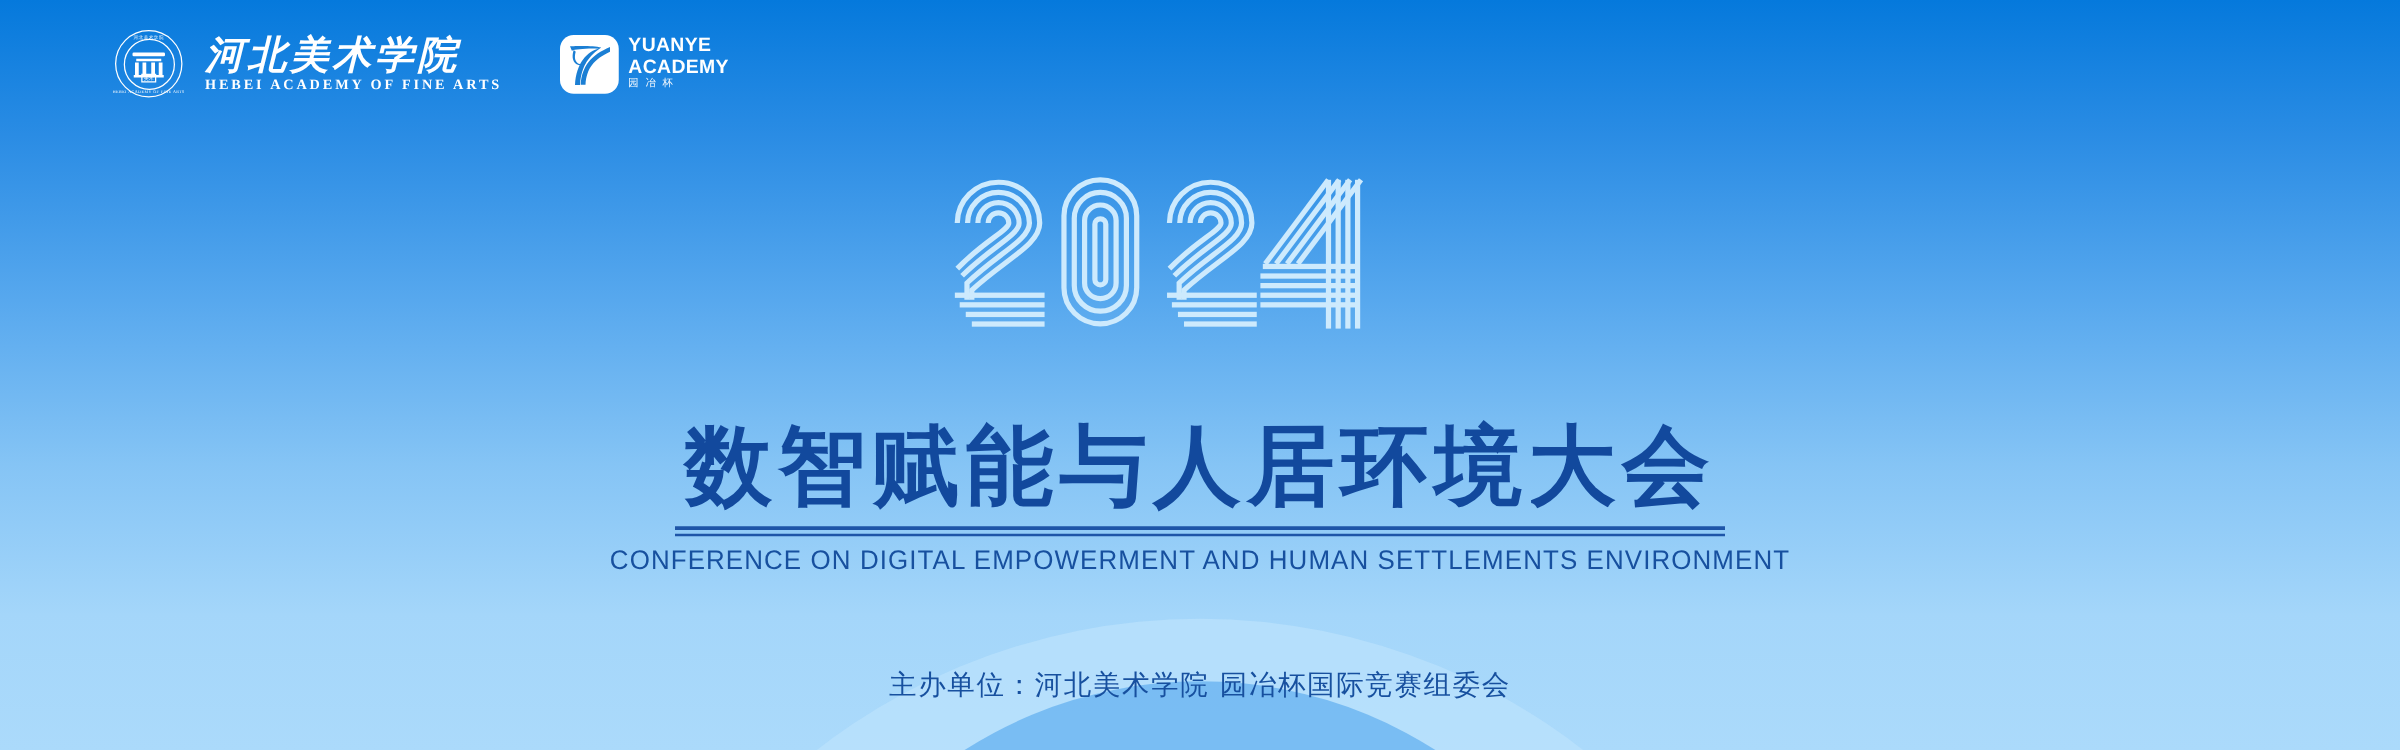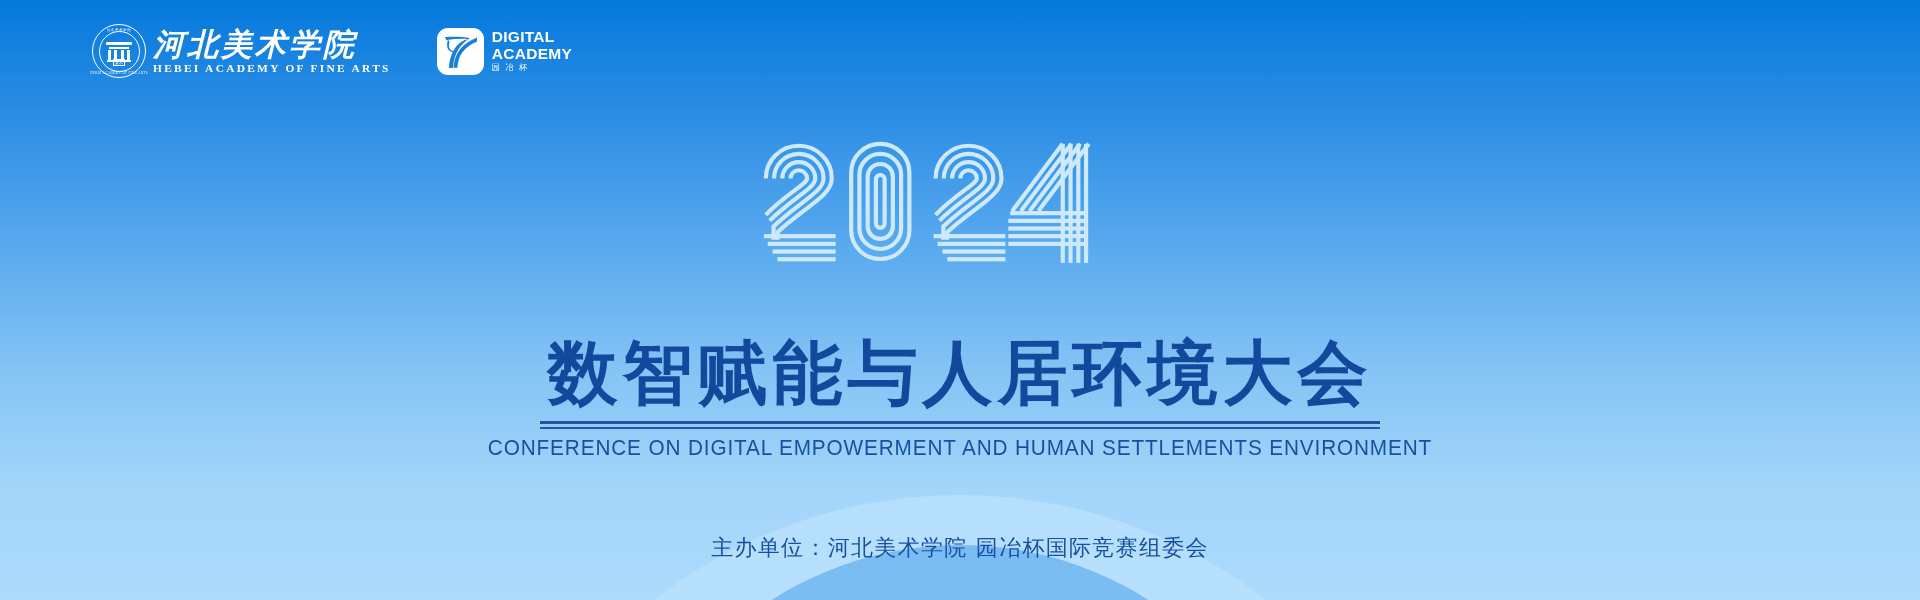--- a/index.html
+++ b/index.html
@@ -46,21 +46,21 @@
   
   #logo-row {
     position:absolute;
     left:92px; top:24px;
     display:flex;
     align-items:center;
     gap:46px;
     z-index:6;
   }
 
-  .logo-hbafa { display:flex; align-items:center; gap:7px; }
+  .logo-hbafa { display:flex; align-items:center; gap:18px; }
 
   .seal {
     position:relative;
     width:54px; height:54px;
     flex:0 0 auto;
   }
   .seal .ring-o, .seal .ring-i {
     position:absolute; border-radius:50%;
     border:1.6px solid #ffffff;
   }
@@ -250,21 +250,21 @@
 
     <div class="logo-yuanye">
       <div class="yy-mark">
         <svg width="47" height="47" viewBox="0 0 47 47" aria-hidden="true">
           <path d="M8 9 C8 9 26 8 33 10 C24 16 17 24 16 40 L12 40 C13 22 22 13 31 11 C22 10.5 12 11.5 9.5 12.5 Z" fill="#1b7fd4"></path>
           <path d="M11 12 C11 12 9 17 11 21 C13 25 19 25 21 22 C19 24 14 24 12.6 20.6 C11.2 17.4 12.6 13.4 12.6 13.4 Z" fill="#1b7fd4"></path>
           <path d="M16.5 39.8 C17.6 24.5 25 16 40 9.6 L40 13.4 C27 19.5 21.3 26.5 20.4 39.8 Z" fill="#1b7fd4"></path>
         </svg>
       </div>
       <div class="yy-text">
-        <div class="yy-l1">DIGITAL</div>
+        <div class="yy-l1">YUANYE</div>
         <div class="yy-l2">ACADEMY</div>
         <div class="yy-cn">园冶杯</div>
       </div>
     </div>
 
   </div>
 
   <div id="year-art">
     <svg width="400" height="130" viewBox="0 0 400 130" aria-hidden="true">
       <defs>

